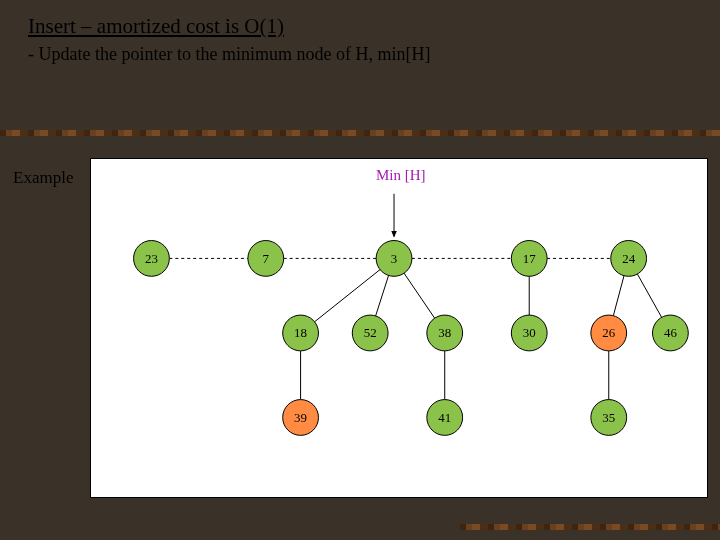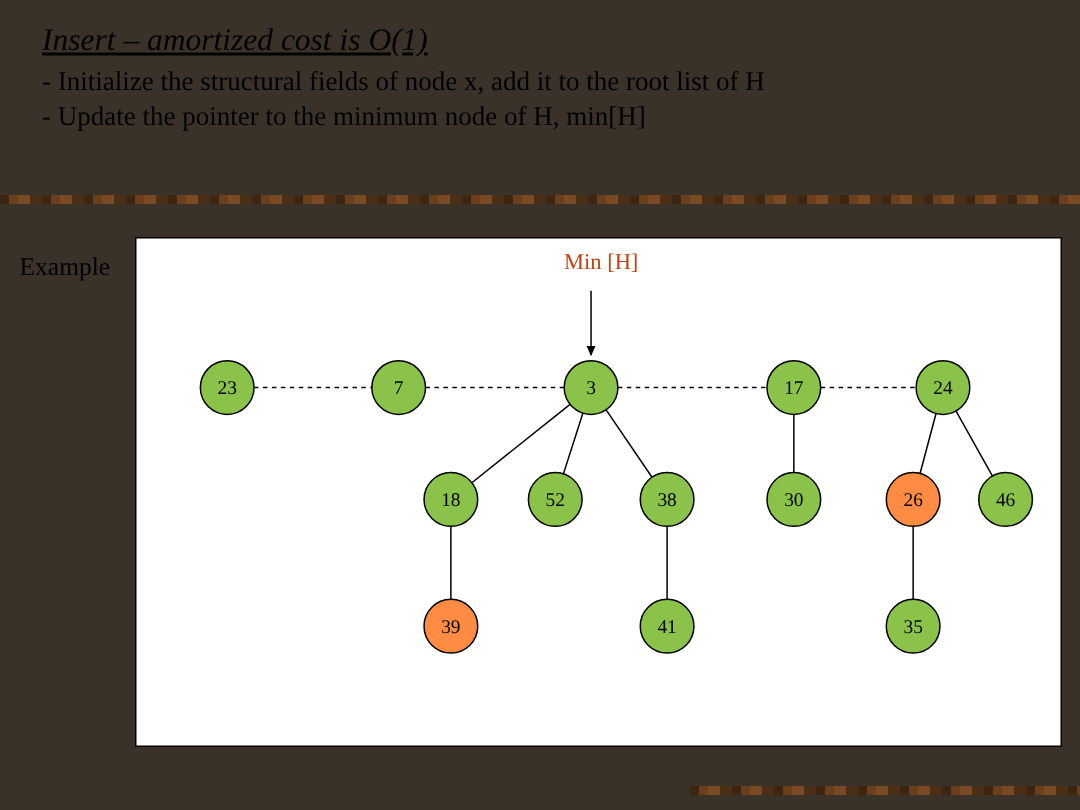--- a/index.html
+++ b/index.html
@@ -16,21 +16,20 @@
   .text-block {
     position: absolute;
     left: 28px;
     top: 14px;
     right: 20px;
     color: #000;
   }
   .title {
     font-size: 21px;
     text-decoration: underline;
-    font-style: italic;
   }
   .bullets {
     font-size: 18px;
     margin-top: 4px;
     line-height: 1.25;
   }
   .strip {
     position: absolute;
     left: 0;
     width: 100%;
@@ -62,21 +61,21 @@
   }
   .diagram svg {
     position: absolute;
     left: 0; top: 0;
     width: 100%; height: 100%;
   }
   .minh {
     position: absolute;
     font-family: "Times New Roman", serif;
     font-size: 15px;
-    color: #c2410c;
+    color: #a21caf;
   }
   .arrowhead { fill: #000; }
   circle.node {
     stroke: #000;
     stroke-width: 1;
   }
   .green { fill: #8BC34A; }
   .orange { fill: #FF8C42; }
   text.nodelabel {
     font-family: "Times New Roman", serif;
@@ -89,21 +88,20 @@
   line.dashed { stroke:#000; stroke-width:1; stroke-dasharray:3 3; }
 </style>
 </head>
 <body>
 
 <div class="text-block">
   <div class="title">
     <span>Insert</span><span> – amortized cost is O(1)</span>
   </div>
   <div class="bullets">
-    <div>- Initialize the structural fields of node x, add it to the root list of H</div>
     <div>- Update the pointer to the minimum node of H, min[H]</div>
   </div>
 </div>
 
 <div class="strip top"></div>
 
 <div class="example-label">Example</div>
 
 <div class="diagram">
   <div class="minh" style="left:285px; top:8px;">Min [H]</div>

